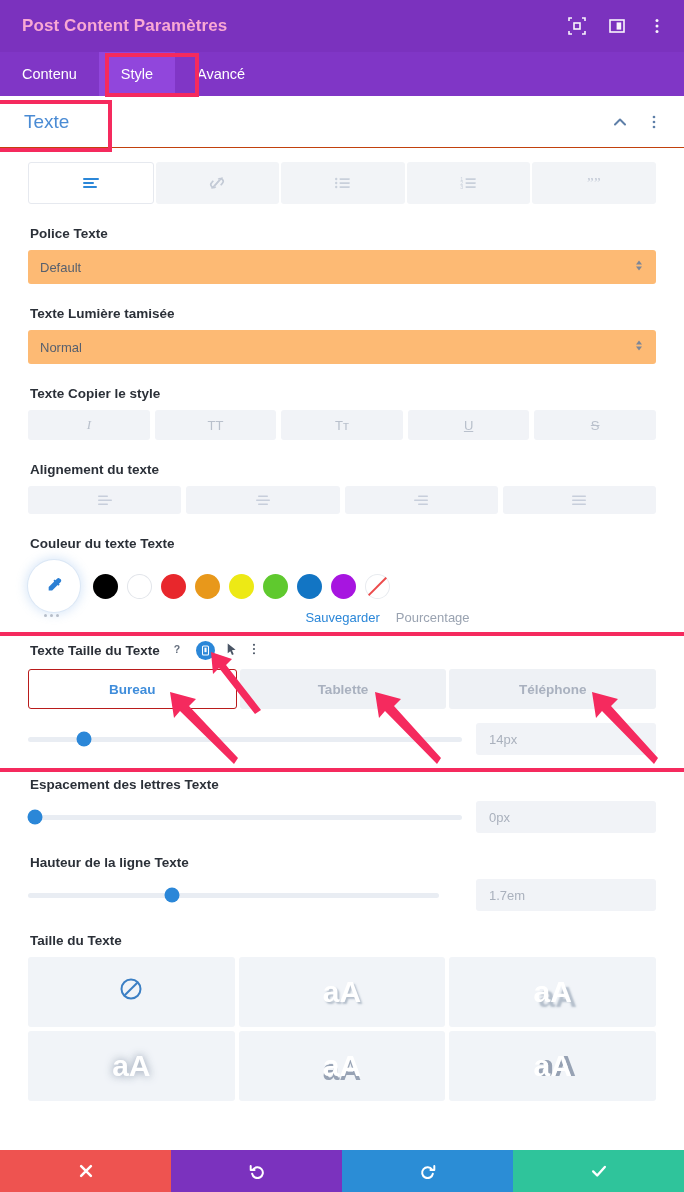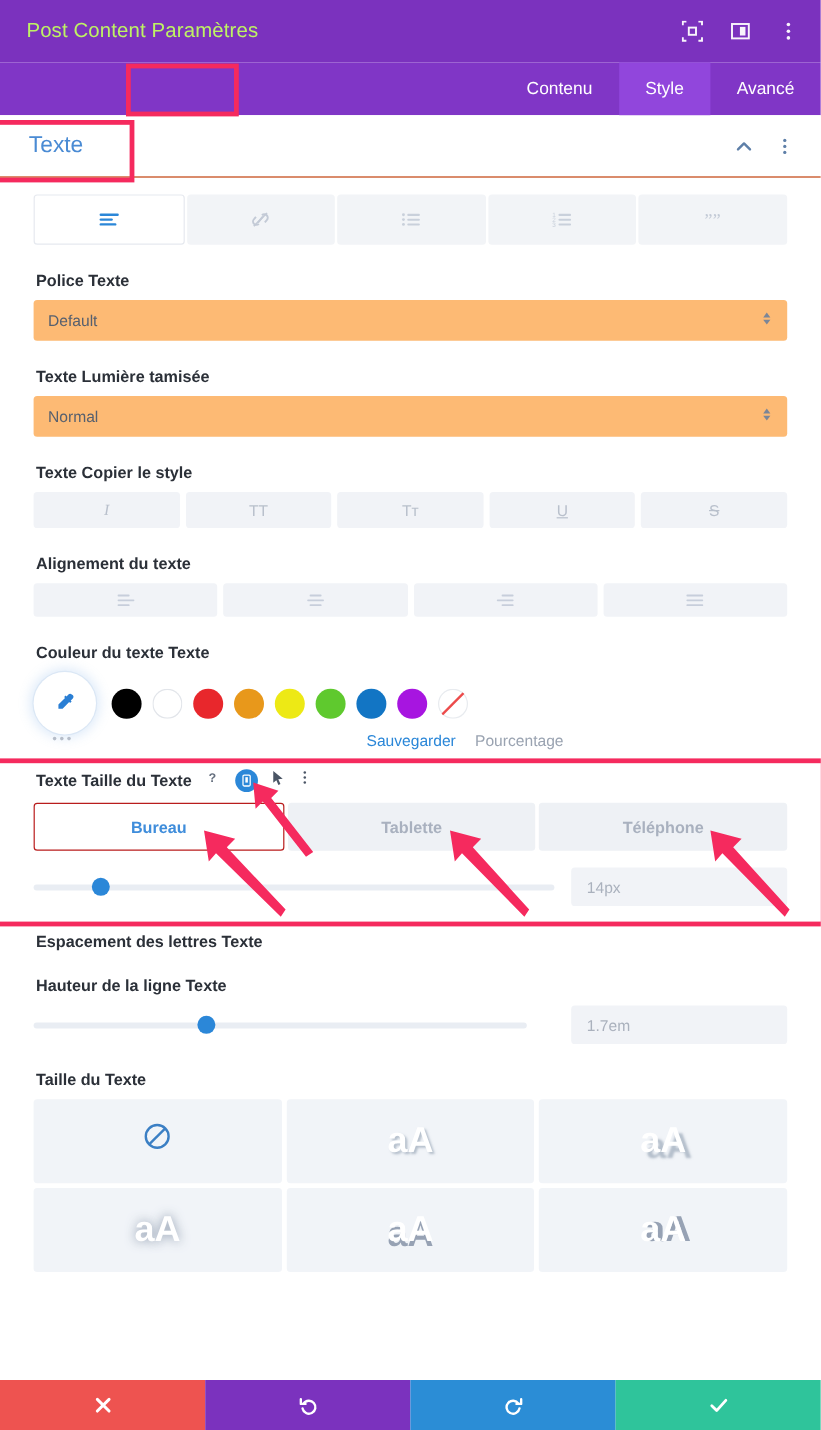--- a/index.html
+++ b/index.html
@@ -19,35 +19,34 @@
 
   
   .titlebar {
     height: 52px;
     background: #7B32BE;
     display: flex;
     align-items: center;
     padding: 0 18px 0 22px;
   }
   .titlebar-title {
-    color: #bef264;
+    color: #f9a8d4;
     font-size: 17px;
-    font-weight: normal;
+    font-weight: bold;
     letter-spacing: .1px;
     flex: 1;
   }
   .titlebar-icons { display: flex; align-items: center; gap: 22px; }
   .ticon { width: 18px; height: 18px; display: block; opacity: .95; }
 
   .tabbar {
     height: 44px;
     background: #8036C6;
     display: flex;
     align-items: stretch;
-    justify-content: flex-end;
   }
   .tab {
     display: flex; align-items: center; justify-content: center;
     color: #ffffff;
     font-size: 14.5px;
     padding: 0 22px;
   }
   .tab.active { background: #9146DC; }
 
   
@@ -507,20 +506,27 @@
 
     <div class="slider-row">
       <div class="slider">
         <div class="slider-track"></div>
         <div class="slider-knob" style="left:13%"></div>
       </div>
       <div class="slider-val">14px</div>
     </div>
 
     <div class="field-label">Espacement des lettres Texte</div>
+    <div class="slider-row" style="margin-top:6px;">
+      <div class="slider">
+        <div class="slider-track"></div>
+        <div class="slider-knob" style="left:1.5%"></div>
+      </div>
+      <div class="slider-val">0px</div>
+    </div>
 
     <div class="field-label">Hauteur de la ligne Texte</div>
     <div class="slider-row" style="margin-top:6px;gap:37px;">
       <div class="slider">
         <div class="slider-track"></div>
         <div class="slider-knob" style="left:35%"></div>
       </div>
       <div class="slider-val">1.7em</div>
     </div>
 

